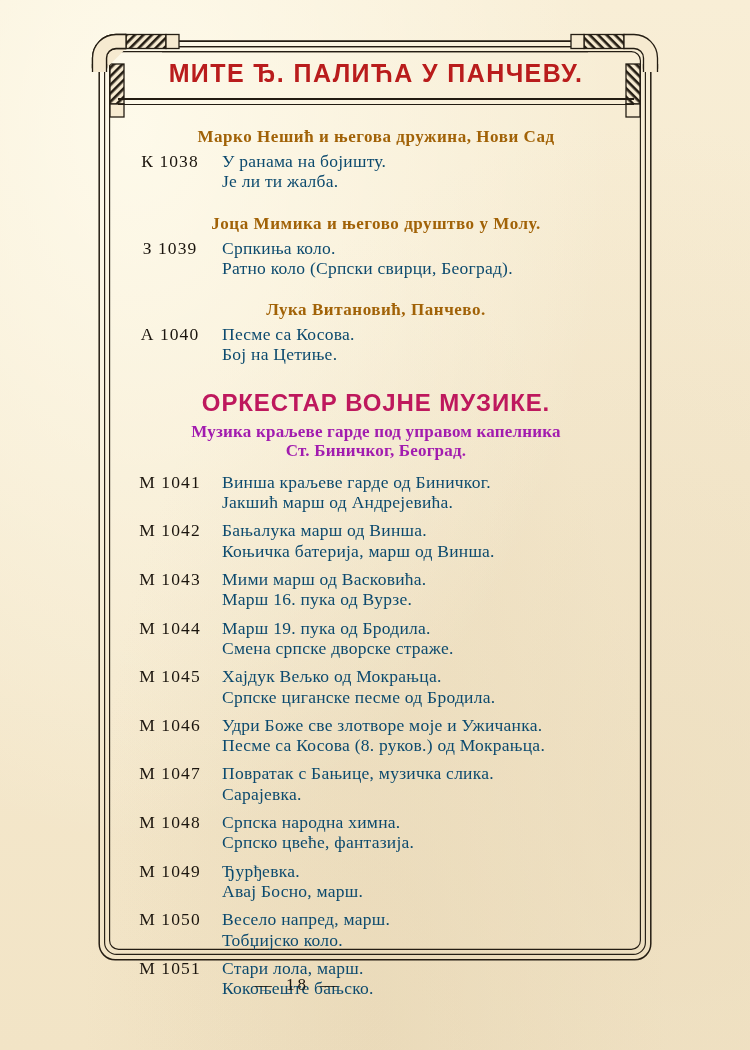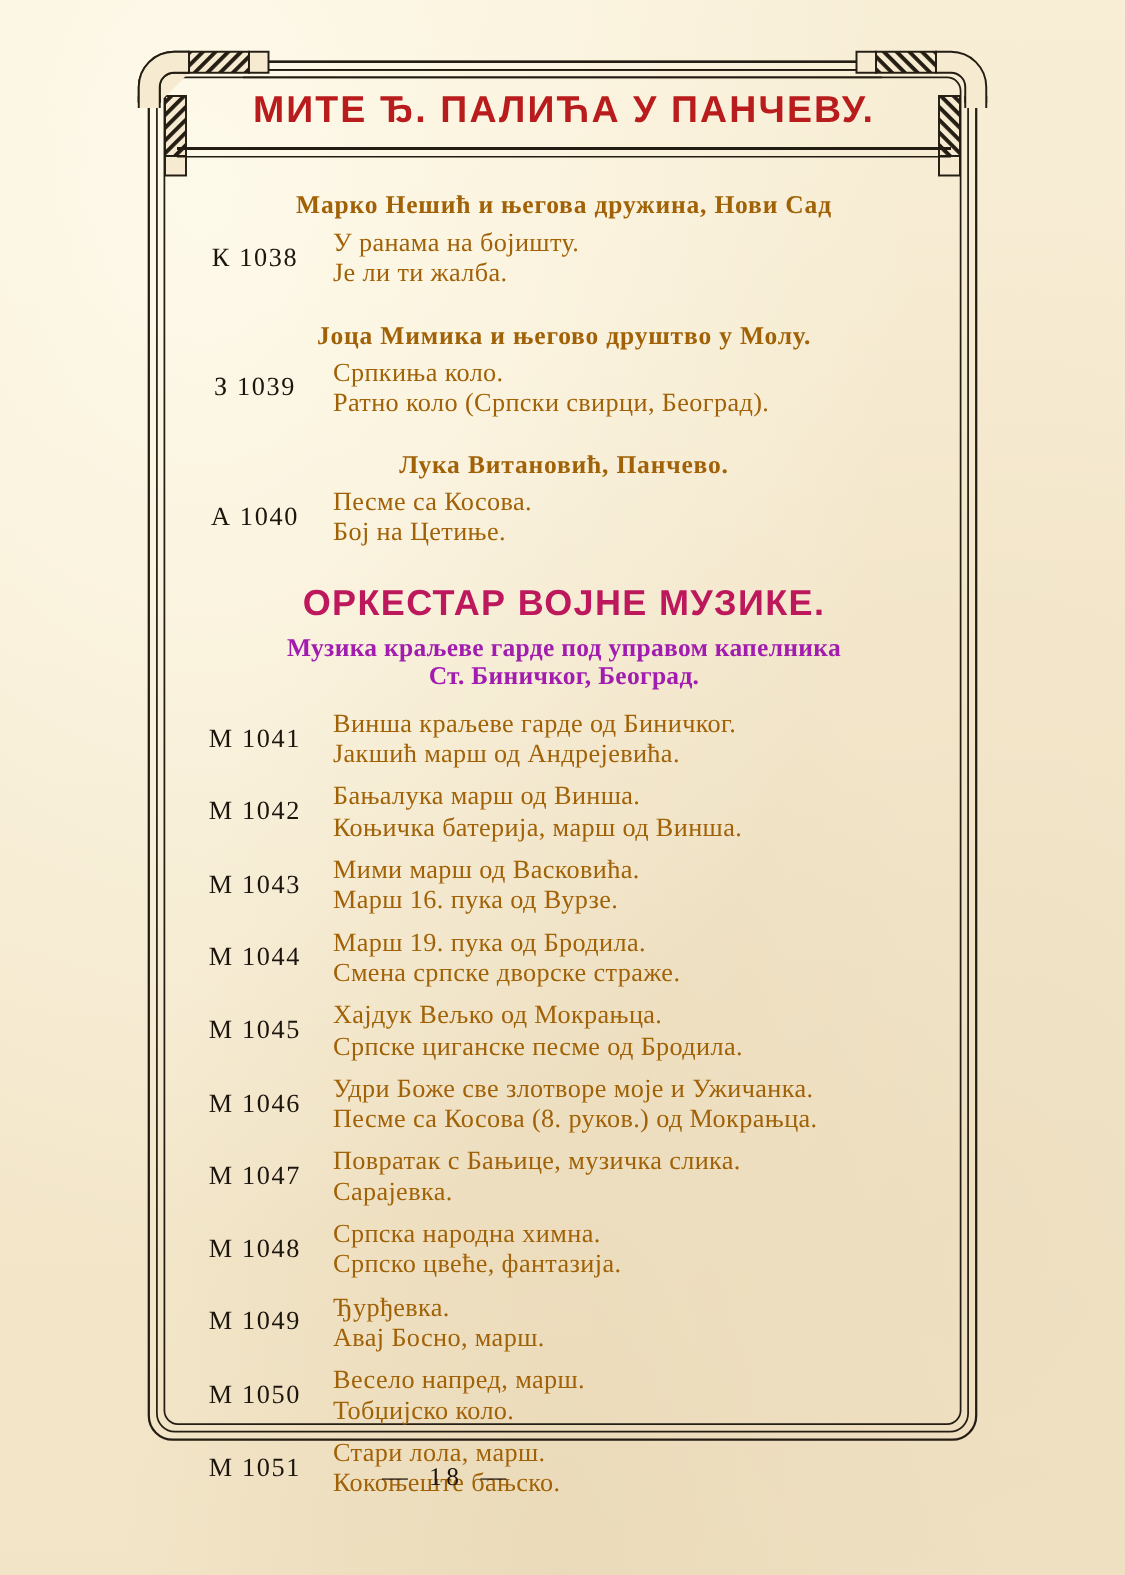--- a/index.html
+++ b/index.html
@@ -88,38 +88,38 @@
     font-size: 17px;
     font-weight: 700;
     letter-spacing: 0.55px;
     color: #a16207;
     margin: 22px 0 4px 0;
   }
 
   
   .entry {
     display: flex;
-    align-items: center;
+    align-items: flex-start;
     margin: 3px 0;
   }
   .entry-num {
     width: 104px;
     flex: 0 0 104px;
     text-align: center;
     font-size: 17.5px;
     letter-spacing: 1.1px;
     color: #1b150e;
     white-space: nowrap;
   }
   .entry-titles {
     flex: 1 1 auto;
     font-size: 17.5px;
     line-height: 1.16;
     letter-spacing: 0.25px;
-    color: #a16207;
+    color: #0c4a6e;
   }
   .entry-titles div {
     white-space: nowrap;
   }
 
   
   .entry.tight { margin: 1px 0 7px 0; }
   .entry.band  { margin: 4px 0 8px 0; }
 
   

